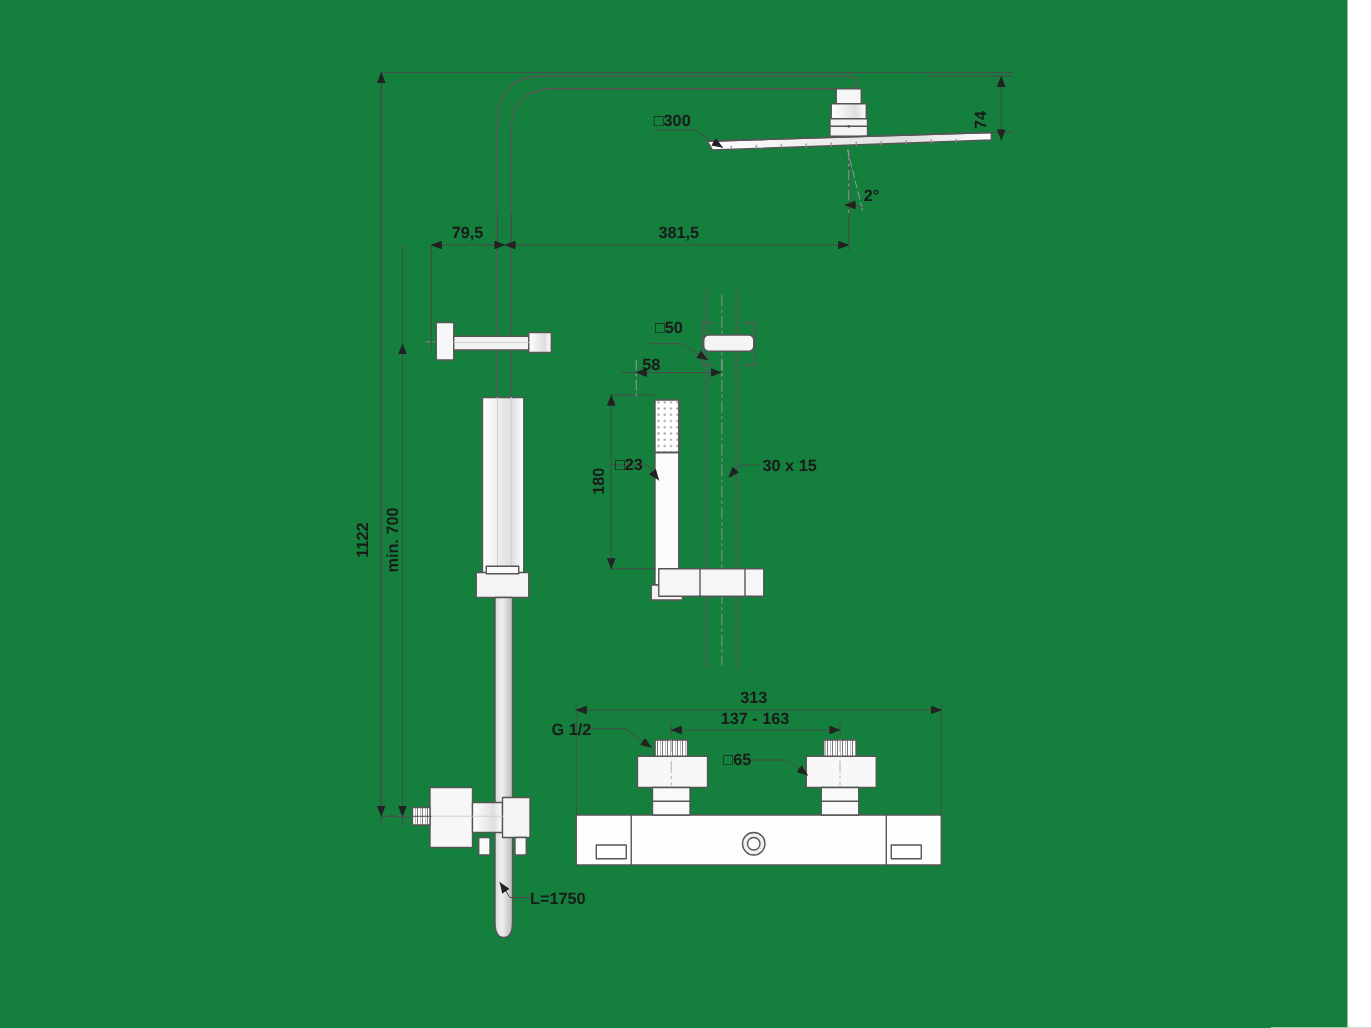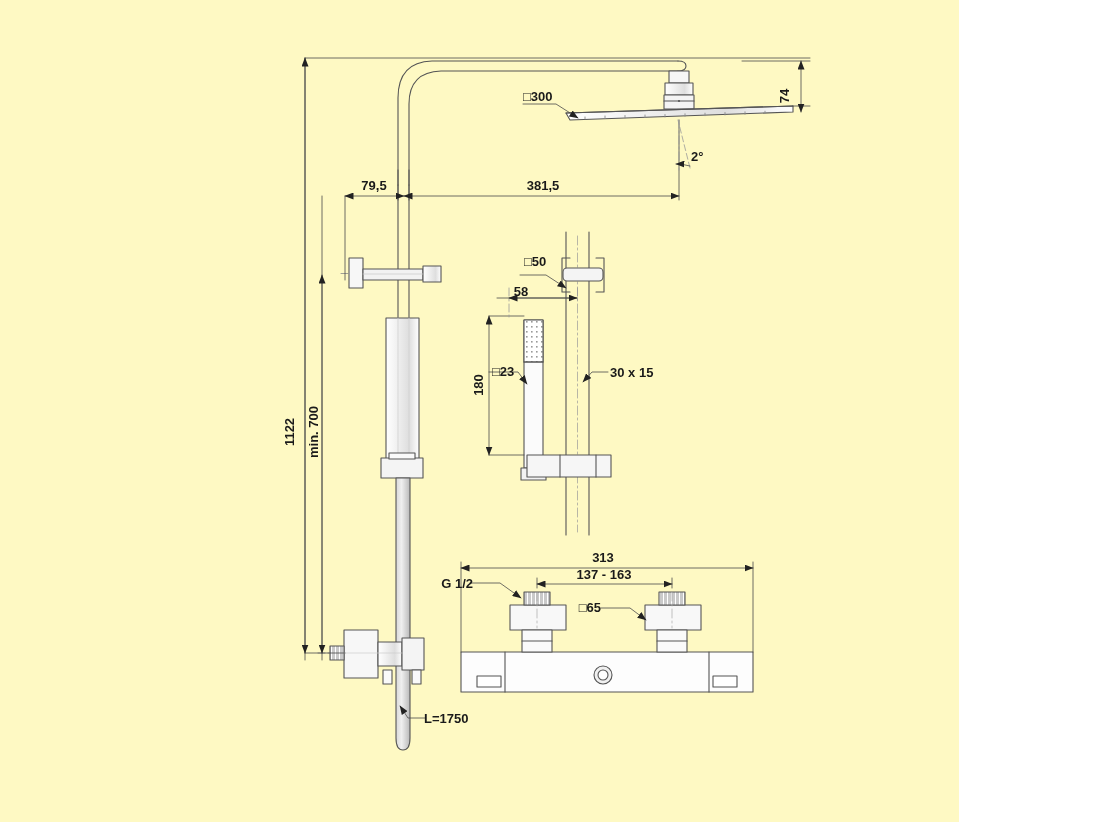--- a/index.html
+++ b/index.html
@@ -1,19 +1,19 @@
 <!DOCTYPE html>
 <html><head>
 <meta charset="utf-8">
 <title>Technical Drawing</title>
 <style>
   html,body{margin:0;padding:0;background:#ffffff;}
   body{width:1097px;height:822px;position:relative;overflow:hidden;
        font-family:"Liberation Sans", sans-serif;}
-  #sheet{position:absolute;left:0;top:0;width:959px;height:822px;background:#fef9c3;}
+  #sheet{position:absolute;left:0;top:0;width:1078px;height:822px;background:#15803d;}
   svg{display:block;}
   .lbl{font-family:"Liberation Sans", sans-serif;font-size:13px;fill:#1a1a1a;font-weight:700;}
 </style>
 </head>
 <body>
 
 <div id="sheet">
 <svg width="1097" height="822" viewBox="0 0 1097 822">
   <defs>
     <marker id="ar" markerWidth="9" markerHeight="7" refX="8.5" refY="3.5" orient="auto" markerUnits="userSpaceOnUse">

